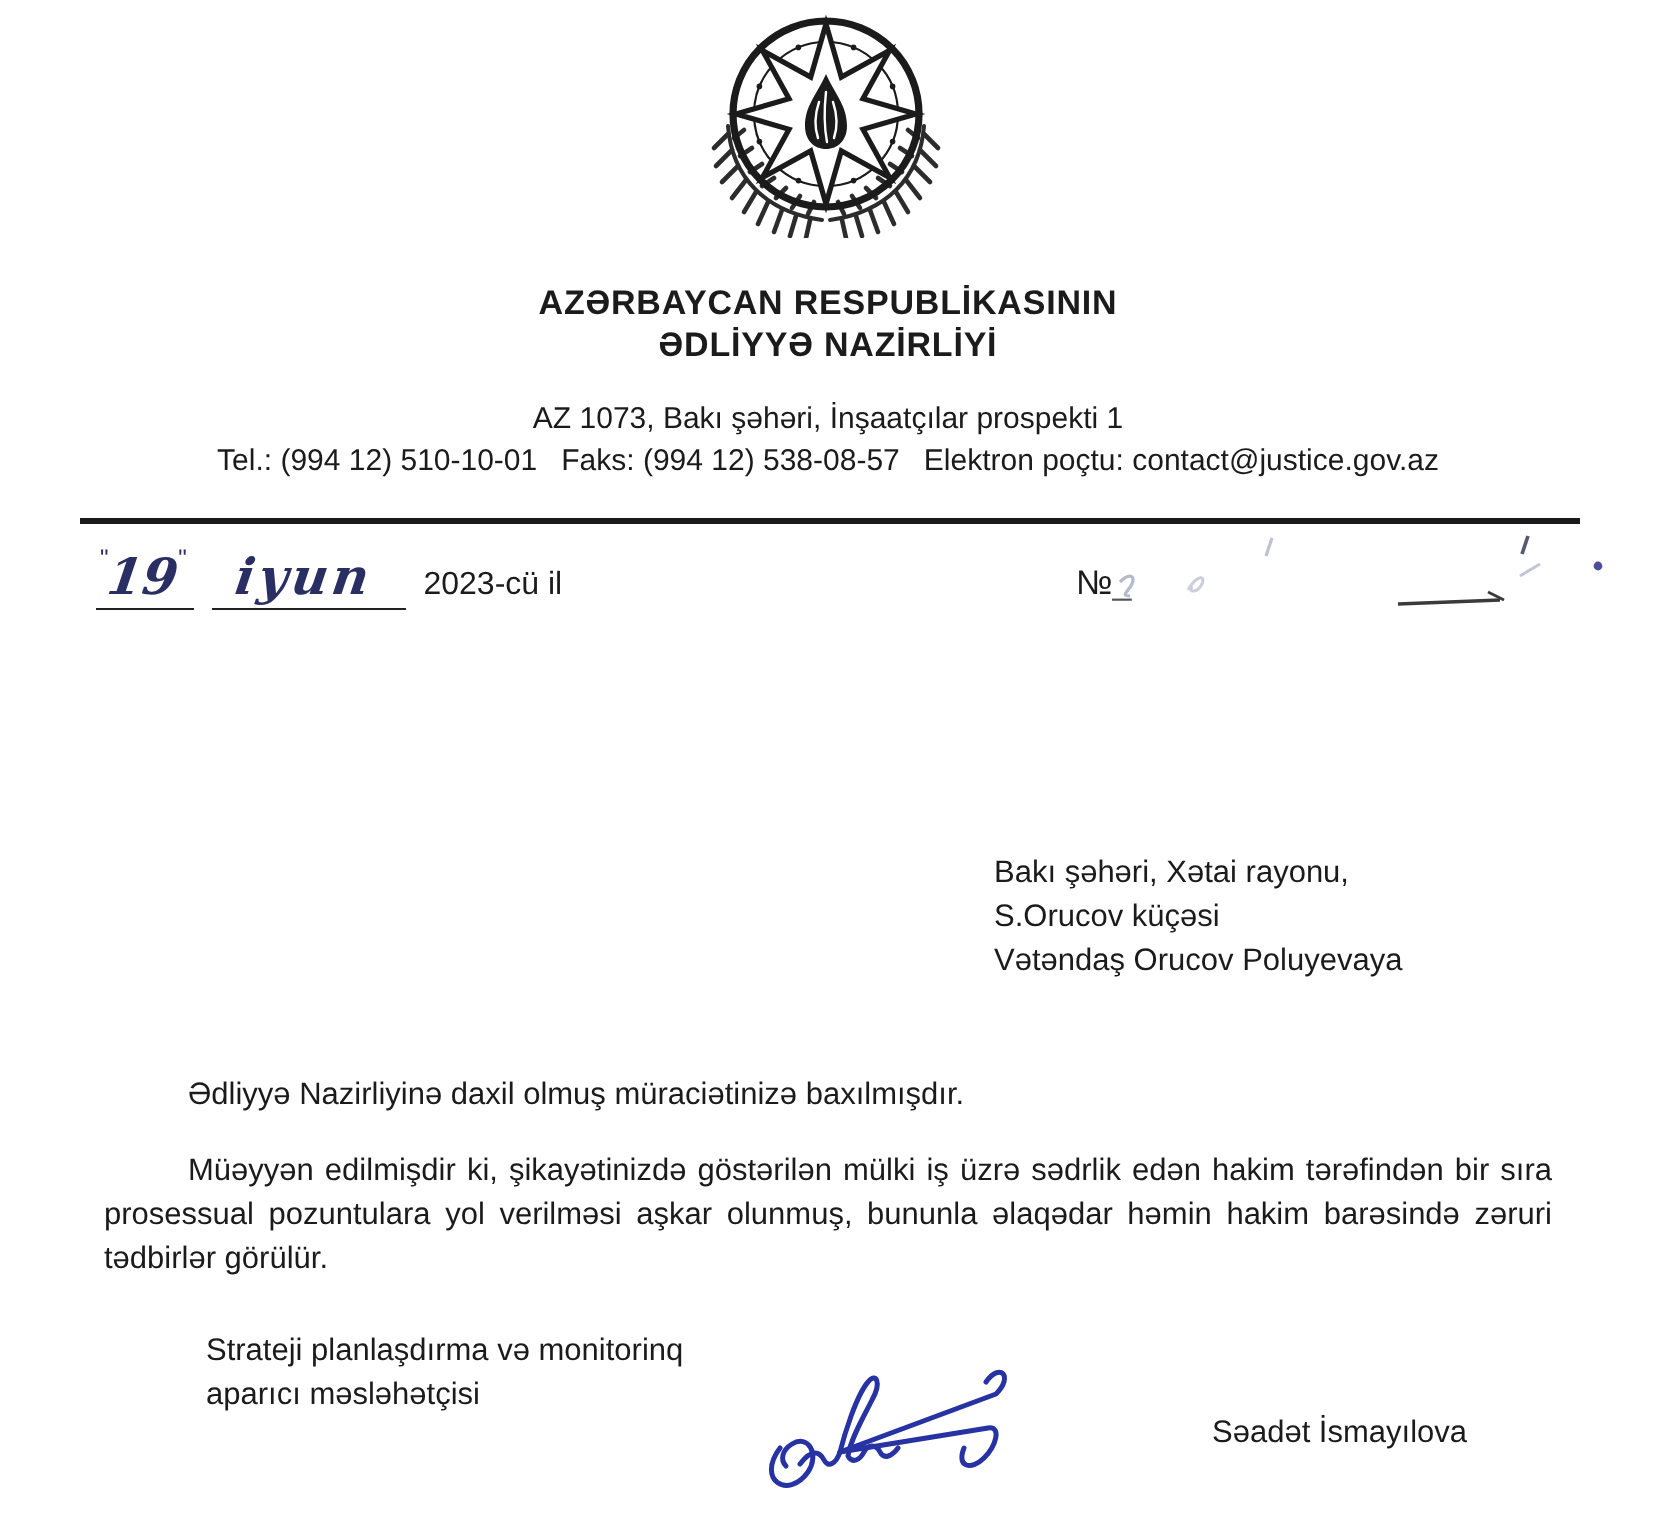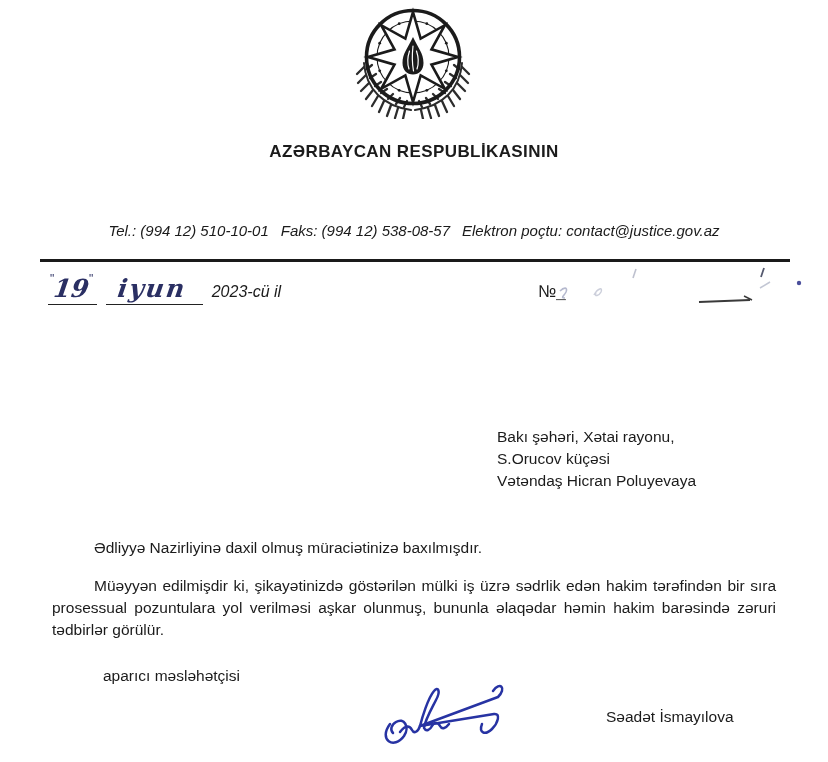--- a/index.html
+++ b/index.html
@@ -3,35 +3,35 @@
 <meta charset="utf-8">
 <style>
   html,body{margin:0;padding:0;background:#ffffff;}
   .page{
     position:relative;width:828px;height:762px;background:#ffffff;
     font-family:"Liberation Sans", sans-serif;color:#1b1b1b;overflow:hidden;
   }
   .centered{position:absolute;left:0;width:828px;text-align:center;}
   .org{top:141px;font-size:17px;font-weight:bold;line-height:21px;letter-spacing:.4px;}
   .addr{top:201px;font-size:15px;}
-  .contacts{top:222px;font-size:15px;font-style:italic;}
+  .contacts{top:222px;font-size:15px;}
   .contacts span{margin:0 6px;}
   .rule{position:absolute;left:40px;top:259px;width:750px;height:3px;background:#1a1a1a;}
   .emblem{position:absolute;left:352px;top:5px;width:122px;height:114px;}
   .dateline{position:absolute;left:48px;top:272px;display:flex;align-items:baseline;gap:9px;font-size:16px;}
   .uline{border-bottom:1.7px solid #222;display:inline-block;}
   .hw{
     font-family:"DejaVu Serif", serif;font-style:italic;font-weight:600;
     color:#2a2f63;font-size:25px;transform:skewX(-8deg);display:inline-block;
   }
   .hw.month{letter-spacing:2px;}
   .q{font-size:12px;color:#2a2f63;vertical-align:14px;font-family:"Liberation Sans",sans-serif;font-style:normal;}
   .daywrap{padding:0 4px 1px 2px;}
   .monthwrap{padding:0 16px 1px 12px;}
-  .yearprint{font-size:16px;font-style:italic;}
+  .yearprint{font-size:16px;}
   .no-block{position:absolute;left:538px;top:282px;font-size:17px;}
   .no-underscore{color:#555;letter-spacing:-1px;}
   .recipient{position:absolute;left:497px;top:378px;font-size:15.5px;line-height:22px;margin-top:48px;}
   .body-text{position:absolute;left:36px;top:521px;width:756px;font-size:15.5px;line-height:22px;text-align:justify;}
   .body-text p{margin:16px;text-indent:42px;}
   .signoff-title{position:absolute;left:103px;top:665px;font-size:15.5px;line-height:22px;}
   .signature-ink{position:absolute;left:374px;top:674px;width:132px;height:78px;}
   .signoff-name{position:absolute;left:606px;top:708px;font-size:15.5px;}
   .mark{position:absolute;}
   .faint{opacity:.55;}
@@ -109,22 +109,24 @@
           <path d="M56.5,46 C54.5,52 54,58 56,64"></path>
           <path d="M60,41 C59,50 59,58 60.5,66"></path>
           <path d="M63.5,46 C65.5,52 66,58 64,64"></path>
         </g>
       </g>
     </svg>
   </div>
 
   <div class="centered org">
     <div>AZƏRBAYCAN RESPUBLİKASININ</div>
+    <div>ƏDLİYYƏ NAZİRLİYİ</div>
   </div>
 
+  <div class="centered addr">AZ 1073, Bakı şəhəri, İnşaatçılar prospekti 1</div>
   <div class="centered contacts">
     <span>Tel.: (994 12) 510-10-01</span><span>Faks: (994 12) 538-08-57</span><span>Elektron poçtu: contact@justice.gov.az</span>
   </div>
 
   <div class="rule"></div>
 
   <div class="dateline">
     <span class="uline daywrap"><span class="q">"</span><span class="hw">19</span><span class="q">"</span></span>
     <span class="uline monthwrap"><span class="hw month">iyun</span></span>
     <span class="yearprint">2023-cü il</span>
@@ -149,29 +151,30 @@
     <circle cx="5" cy="5" r="2.2" fill="#2a2f8a" opacity=".85"></circle>
   </svg>
   <svg class="mark" style="left:698px;top:294px;" width="60" height="12" viewBox="0 0 60 12">
     <path d="M1,8 L52,6" stroke="#3a3a3a" stroke-width="1.8" fill="none"></path>
     <path d="M46,2 L54,6" stroke="#3a3a3a" stroke-width="1.4" fill="none"></path>
   </svg>
 
   <div class="recipient">
     <div>Bakı şəhəri, Xətai rayonu,</div>
     <div>S.Orucov küçəsi</div>
-    <div>Vətəndaş Hicran Poluyevaya</div>
+    <div>Vətəndaş Orucov Poluyevaya</div>
   </div>
 
   <div class="body-text">
     <p>Ədliyyə Nazirliyinə daxil olmuş müraciətinizə baxılmışdır.</p>
     <p>Müəyyən edilmişdir ki, şikayətinizdə göstərilən mülki iş üzrə sədrlik edən hakim tərəfindən bir sıra prosessual pozuntulara yol verilməsi aşkar olunmuş, bununla əlaqədar həmin hakim barəsində zəruri tədbirlər görülür.</p>
   </div>
 
   <div class="signoff-title">
+    <div>Strateji planlaşdırma və monitorinq</div>
     <div>aparıcı məsləhətçisi</div>
   </div>
 
   <div class="signature-ink">
     <svg viewBox="0 0 132 78" width="132" height="78">
       <g stroke="#2733a3" stroke-width="2.5" fill="none" stroke-linecap="round" stroke-linejoin="round">
         <path d="M16,50 C4,66 20,76 30,62 C36,53 30,43 22,48 C17,51 16,56 19,59"></path>
         <path d="M26,58 C32,50 36,52 38,56 C40,60 44,58 46,52 C48,44 54,24 60,17 C64,12 67,17 62,26 C58,34 51,46 50,54 C52,58 56,56 58,52 C60,48 64,48 66,52 C68,56 72,54 75,50"></path>
         <path d="M119,17 C126,7 133,14 124,23 L46,52 L120,40 C127,39 124,49 118,55 C112,61 104,60 108,50"></path>
       </g>

